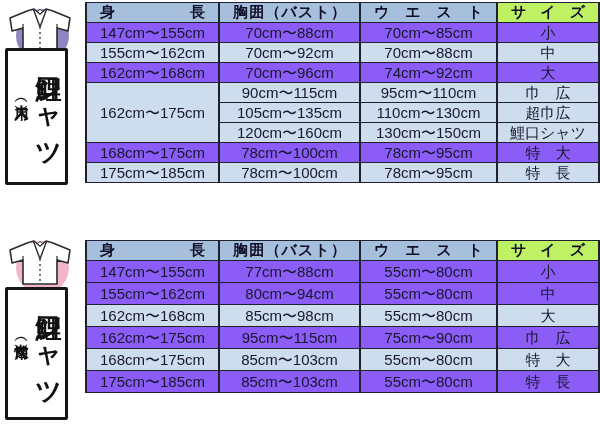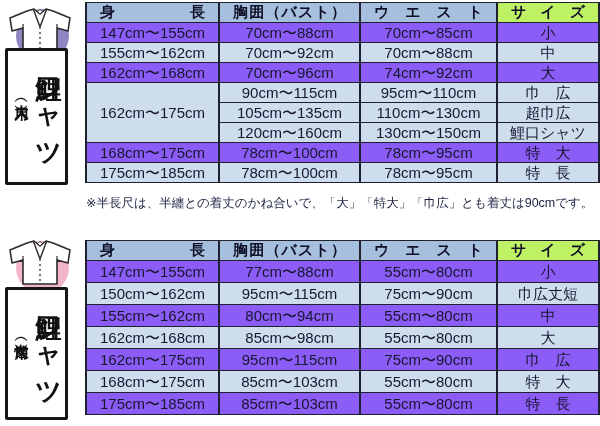--- a/index.html
+++ b/index.html
@@ -136,21 +136,20 @@
       </tr>
       <tr class="rblue">
         <td>175cm〜185cm</td>
         <td>78cm〜100cm</td>
         <td>78cm〜95cm</td>
         <td>特　長</td>
       </tr>
     </tbody>
   </table>
 
-  <div class="note">※半長尺は、半纏との着丈のかね合いで、「大」「特大」「巾広」とも着丈は90cmです。</div>
 
   <div class="icon-wrap" style="top:234px;">
     <div class="icon-circle circle-pink"></div>
     <svg width="68" height="56" viewBox="0 0 68 52">
       <path d="M21 7 L4 14 L6 27 L17 24 L17 48 L51 48 L51 24 L62 27 L64 14 L47 7 L40 5 L34 10 L28 5 Z" fill="#ffffff" stroke="#2b2b2b" stroke-width="1.6" stroke-linejoin="round"></path>
       <path d="M17 24 L17 20 M51 24 L51 20" stroke="#2b2b2b" stroke-width="1.2" fill="none"></path>
       <path d="M27.5 5.5 L34 23 M40.5 5.5 L34 23" stroke="#2b2b2b" stroke-width="1.4" fill="none"></path>
       <path d="M34 5.2 l2.3 2.3 -2.3 2.8 -2.3 -2.8 z" fill="#ffffff" stroke="#2b2b2b" stroke-width="1"></path>
       <path d="M34 23 L34 47" stroke="#2b2b2b" stroke-width="1.3" stroke-dasharray="2 3" fill="none"></path>
     </svg>
@@ -176,26 +175,20 @@
         <th class="hpink">サイズ</th>
       </tr>
     </thead>
     <tbody>
       <tr class="rpink">
         <td>147cm〜155cm</td>
         <td>77cm〜88cm</td>
         <td>55cm〜80cm</td>
         <td>小</td>
       </tr>
-      <tr class="rblue">
-        <td>150cm〜162cm</td>
-        <td>95cm〜115cm</td>
-        <td>75cm〜90cm</td>
-        <td>巾広丈短</td>
-      </tr>
       <tr class="rpink">
         <td>155cm〜162cm</td>
         <td>80cm〜94cm</td>
         <td>55cm〜80cm</td>
         <td>中</td>
       </tr>
       <tr class="rblue">
         <td>162cm〜168cm</td>
         <td>85cm〜98cm</td>
         <td>55cm〜80cm</td>

